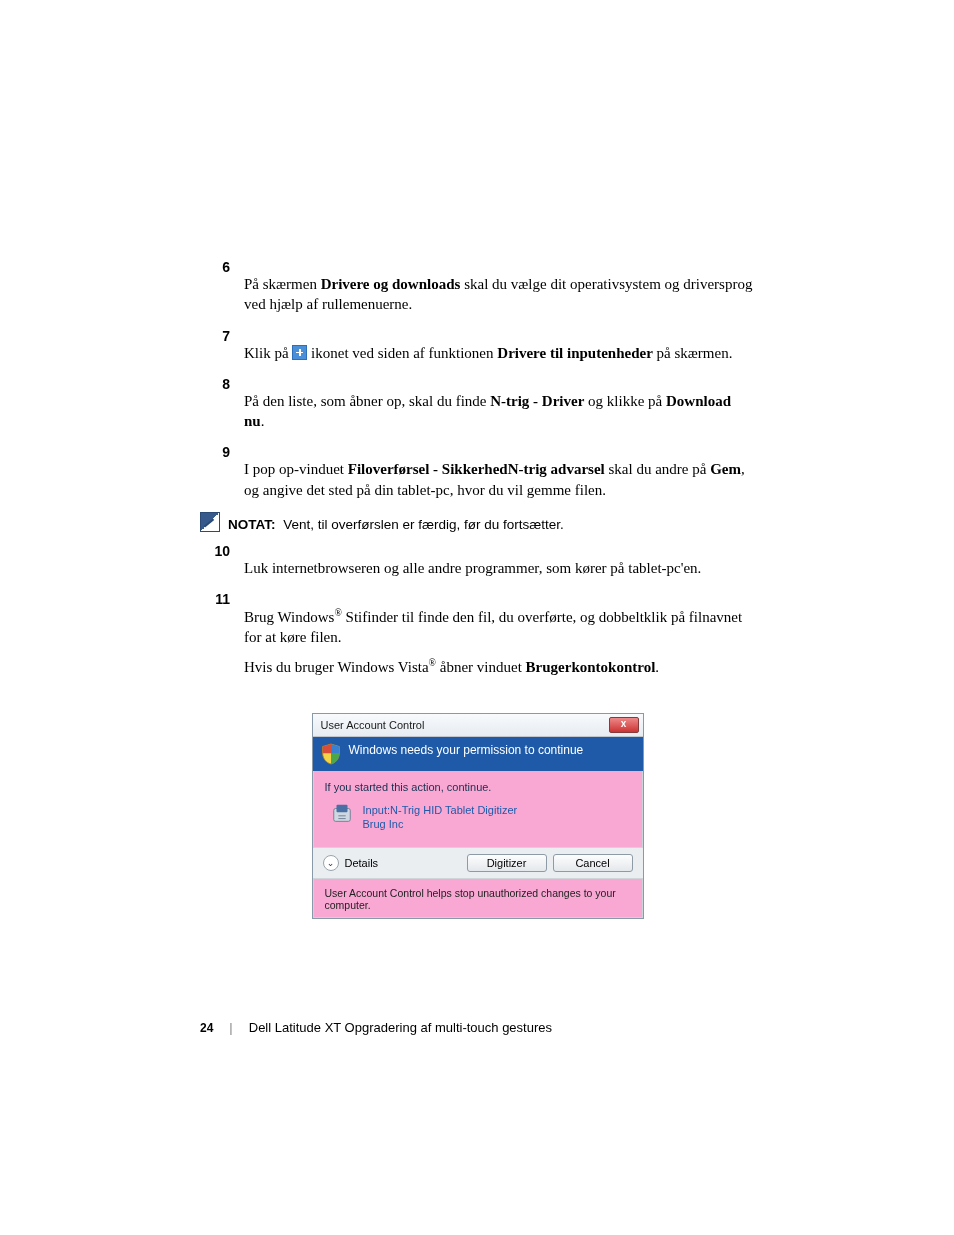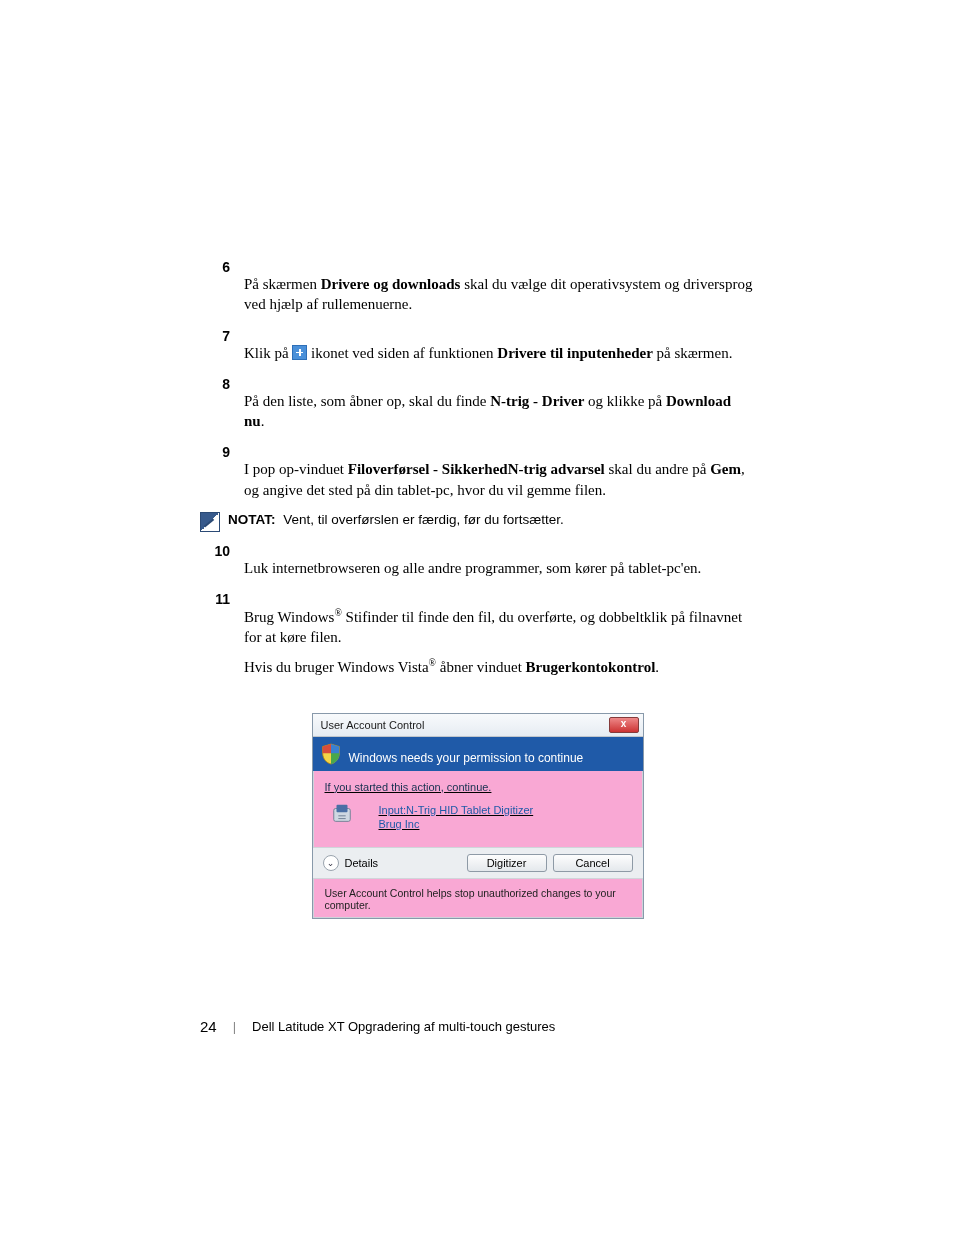--- a/index.html
+++ b/index.html
@@ -49,21 +49,21 @@
   }
   .plus-icon::before, .plus-icon::after {
     content: '';
     position: absolute;
     background: #fff;
   }
   .plus-icon::before { top: 3px; left: 6px; width: 1.5px; height: 7px; }
   .plus-icon::after  { top: 6px; left: 3px; width: 7px; height: 1.5px; }
   .note-row {
     display: flex;
-    align-items: flex-start;
+    align-items: flex-end;
     margin: 4px 0 10px 0;
     font-family: Arial, Helvetica, sans-serif;
     font-size: 13.5px;
   }
   .note-icon {
     width: 18px;
     height: 18px;
     background: linear-gradient(135deg,#375a8c 0%,#375a8c 50%,#fff 50%,#fff 100%);
     border: 1px solid #2b4a75;
     margin-right: 8px;
@@ -110,36 +110,35 @@
     font-size: 10px;
     text-align: center;
     line-height: 12px;
     font-family: Arial, sans-serif;
   }
   .uac-banner {
     background: #1f5aa8;
     color: #fff;
     padding: 6px 8px;
     display: flex;
-    align-items: flex-end;
+    align-items: flex-start;
     gap: 8px;
     font-size: 12px;
   }
   .shield {
     width: 20px; height: 22px; display:inline-block;
     position:relative;
   }
   .shield svg{width:100%;height:100%;}
   .uac-body {
     padding: 10px 12px 6px 12px;
-    text-decoration: underline;
   }
   .uac-subline { color:#15304f; margin-bottom:8px;}
   .uac-app {
-    display:flex; gap:26px; align-items:flex-start;
+    display:flex; gap:10px; align-items:flex-start;
     padding: 2px 0 10px 6px;
   }
   .app-icon {
     width:22px;height:22px;
     position:relative;
   }
   .app-icon svg{width:100%;height:100%;}
   .app-text { color:#1f5aa8; line-height:1.3;}
   .uac-btnrow {
     border-top:1px solid #d0d5da;
@@ -174,21 +173,21 @@
   .page-footer{
     position:absolute;
     left:200px;
     bottom:200px;
     font-family: Arial, Helvetica, sans-serif;
     font-size: 13px;
     display:flex;
     align-items:center;
     gap:16px;
   }
-  .page-num{font-weight:normal;font-size:15px;}
+  .page-num{font-weight:bold;font-size:12px;}
   .footer-sep{color:#888;}
 </style>
 </head>
 <body>
 
 <div class="page">
 
   <div class="step">
     <div class="step-num">6</div>
     <div class="step-body">

